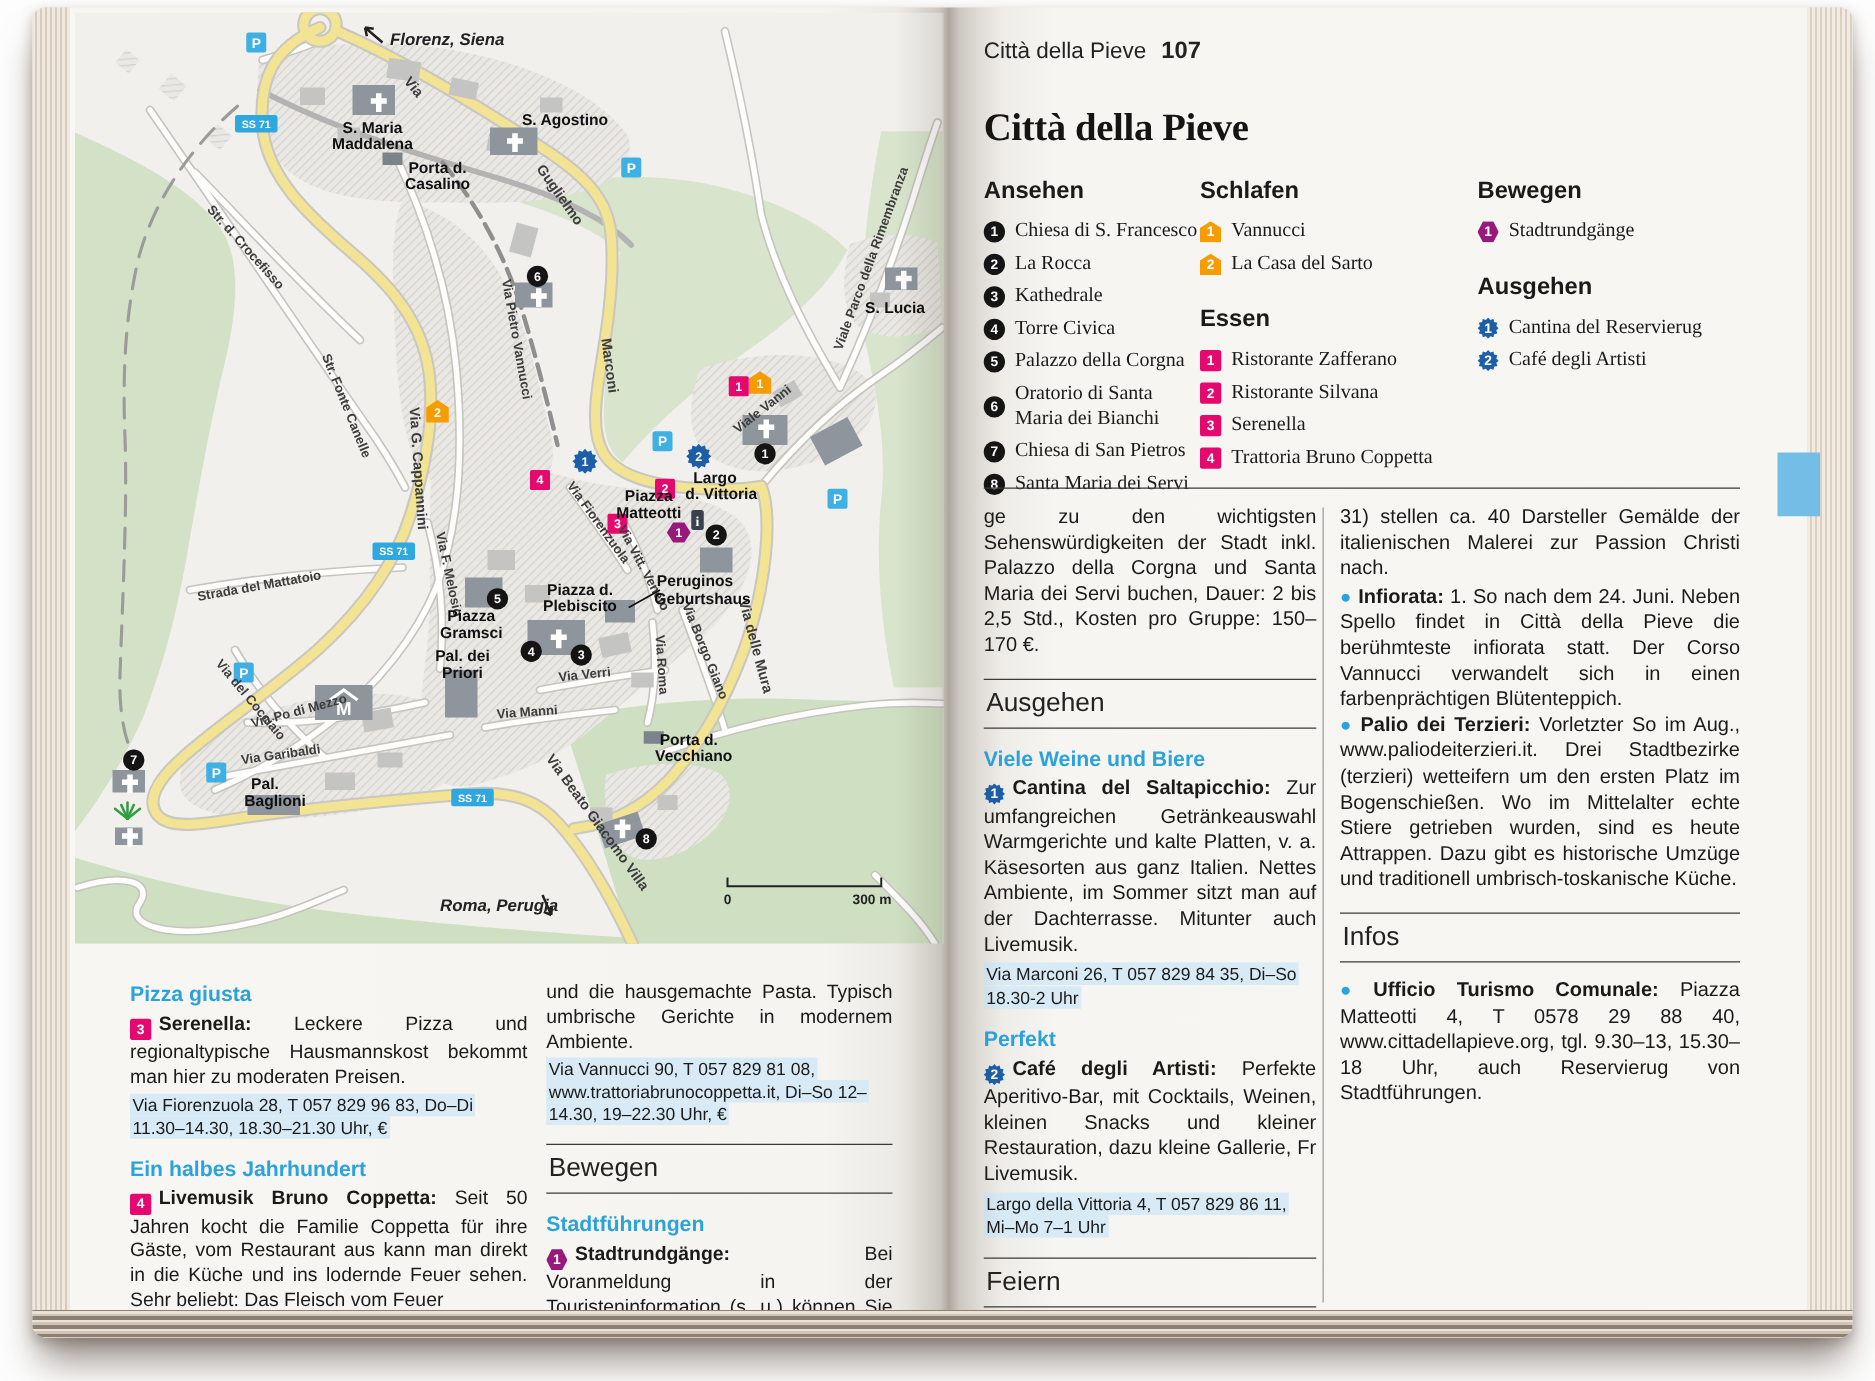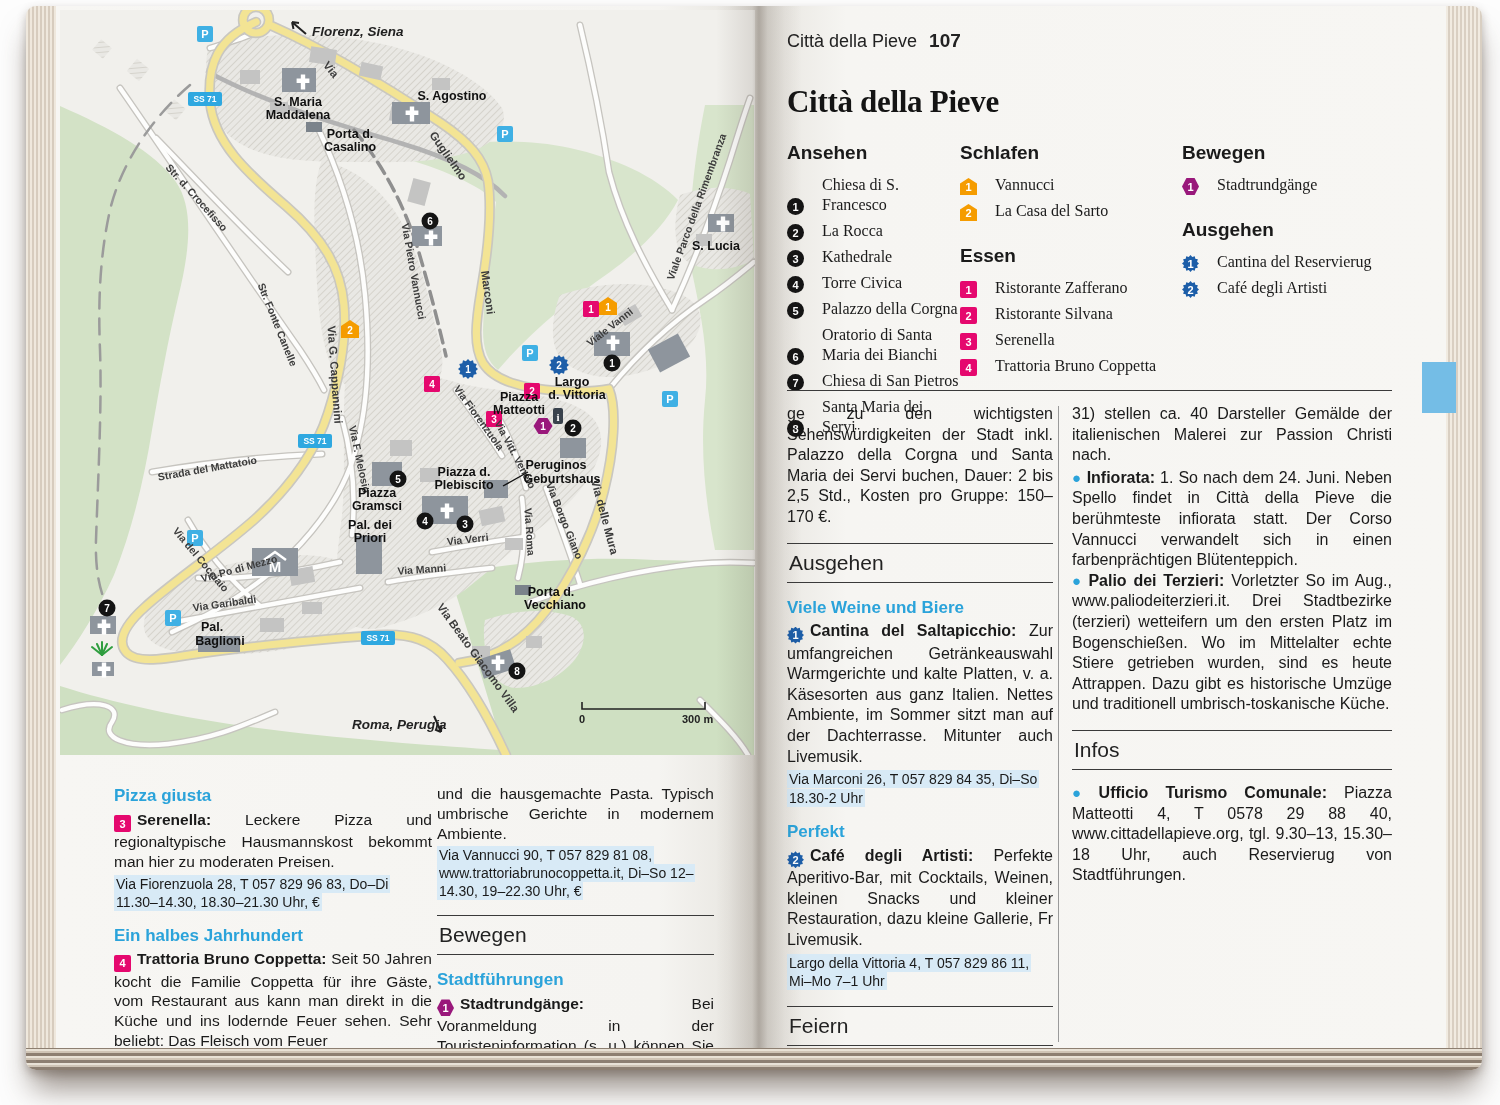--- a/index.html
+++ b/index.html
@@ -16,21 +16,21 @@
       background:repeating-linear-gradient(0deg,#8d7f71 0 3px,#cfc4b5 3px 5px,#e9e2d6 5px 7px);}
   .page{position:absolute;top:0;height:1042px;overflow:hidden;}
   .page.lp{left:30px;width:701px;background:linear-gradient(90deg,#f7f6f3 0%,#f5f4f1 86%,#eae8e3 96%,#dbd8d1 100%);}
   .page.rp{left:731px;width:689px;background:linear-gradient(90deg,#d9d6cf 0%,#ebe9e4 4%,#f6f5f2 13%,#f7f6f3 100%);}
   .gutter{position:absolute;left:690px;top:0;width:86px;height:1042px;pointer-events:none;
       background:linear-gradient(90deg,rgba(0,0,0,0) 0%,rgba(60,45,35,.12) 42%,rgba(60,45,35,.28) 50%,rgba(60,45,35,.12) 60%,rgba(0,0,0,0) 100%);}
   .tab{position:absolute;left:1396px;top:356px;width:34px;height:51px;background:#74bde6;}
 
   
   .col{position:absolute;text-align:justify;}
-  .lpcol1{left:58px;top:778px;width:318px;font-size:15.5px;line-height:19.8px;}
+  .lpcol1{left:48px;top:778px;width:318px;font-size:15.5px;line-height:19.8px;}
   .lpcol2{left:381px;top:778px;width:277px;font-size:15.5px;line-height:19.8px;}
   .rcol1{left:30px;top:398px;width:266px;font-size:16px;line-height:20.6px;}
   .rcol2{left:315px;top:398px;width:320px;font-size:16px;line-height:20.6px;}
   .bluesub{color:#2ba3da;font-weight:700;font-size:17px;line-height:1.15;text-align:left;margin:15px 0 4px;}
   .bluesub:first-child{margin-top:2px;}
   .rulehead{border-top:1.6px solid #3a3a3a;border-bottom:1.6px solid #3a3a3a;margin:15px 0 13px;
             padding:8px 2px 9px;font-size:21px;line-height:1;color:#222;text-align:left;font-weight:400;}
   .entry{margin:0 0 2px;}
   .addr{margin:3px 0 2px;font-size:14px;line-height:18px;text-align:left;}
   .addr span{background:#d8eaf6;padding:1px 2px;box-decoration-break:clone;-webkit-box-decoration-break:clone;}
@@ -50,21 +50,21 @@
 
   
   .runhead{position:absolute;left:30px;top:24px;width:605px;text-align:left;font-size:18px;color:#222;}
   .runhead .pn{font-weight:700;margin-left:12px;font-size:19px;}
   .title{position:absolute;left:30px;top:78px;font-family:"Liberation Serif",serif;
          font-weight:700;font-size:31px;letter-spacing:-.3px;color:#141414;}
   .lcol{position:absolute;top:136px;}
   .lcol1c{left:30px;width:172px;} .lcol2c{left:203px;width:222px;} .lcol3c{left:425px;width:210px;}
   .lhead{font-weight:700;font-size:19px;margin:0 0 11px;}
   .lhead.gap{margin-top:24px;}
-  .lrow{display:flex;align-items:flex-end;gap:18px;margin:0 0 6px;
+  .lrow{display:flex;align-items:center;gap:8px;margin:0 0 6px;
         font-family:"Liberation Serif",serif;font-size:16px;line-height:20px;color:#1a1a1a;}
   .lrow .bn{margin-top:1px;margin-right:0;}
   .legendrule{position:absolute;left:30px;top:384px;width:605px;border-top:1.6px solid #3a3a3a;}
   .coldiv{position:absolute;left:301px;top:400px;height:636px;border-left:1px solid #9a9a9a;}
 
   
   .map{position:absolute;left:4px;top:4px;width:695px;height:745px;}
   .map svg{display:block;}
   text.st{font:700 10.5px "Liberation Sans",sans-serif;fill:#3c3c3c;text-anchor:middle;}
   text.stl{font:700 11.5px "Liberation Sans",sans-serif;fill:#3c3c3c;text-anchor:middle;}
@@ -446,21 +446,21 @@
         <text class="sc" x="622" y="713">300 m</text>
       </g>
     </svg>
     </div>
 
     <div class="col lpcol1">
       <div class="bluesub">Pizza giusta</div>
       <div class="entry"><span class="bn square">3</span><b class="lead">Serenella:</b> <span>Leckere Pizza und regionaltypische Hausmannskost bekommt man hier zu moderaten Preisen.</span></div>
       <div class="addr"><span>Via Fiorenzuola 28, T 057 829 96 83, Do–Di 11.30–14.30, 18.30–21.30 Uhr, €</span></div>
       <div class="bluesub">Ein halbes Jahrhundert</div>
-      <div class="entry"><span class="bn square">4</span><b class="lead">Trattoria Bruno Coppetta:</b> <span>Seit 50 Jahren kocht die Familie Coppetta für ihre Gäste, vom Restaurant aus kann man direkt in die Küche und ins lodernde Feuer sehen. Sehr beliebt: Das Fleisch vom Feuer</span></div>
+      <div class="entry"><span class="bn square">4</span><b class="lead">Livemusik Bruno Coppetta:</b> <span>Seit 50 Jahren kocht die Familie Coppetta für ihre Gäste, vom Restaurant aus kann man direkt in die Küche und ins lodernde Feuer sehen. Sehr beliebt: Das Fleisch vom Feuer</span></div>
     </div>
     <div class="col lpcol2">
       <div class="entry">und die hausgemachte Pasta. Typisch umbrische Gerichte in modernem Ambiente.</div>
       <div class="addr"><span>Via Vannucci 90, T 057 829 81 08, www.trattoriabrunocoppetta.it, Di–So 12–14.30, 19–22.30 Uhr, €</span></div>
       <div class="rulehead">Bewegen</div>
       <div class="bluesub">Stadtführungen</div>
       <div class="entry"><span class="bn hex">1</span><b class="lead">Stadtrundgänge:</b> <span>Bei Voranmeldung in der Touristeninformation (s. u.) können Sie auch deutschsprachige Stadtrundgän-</span></div>
     </div>
   </div>
 

